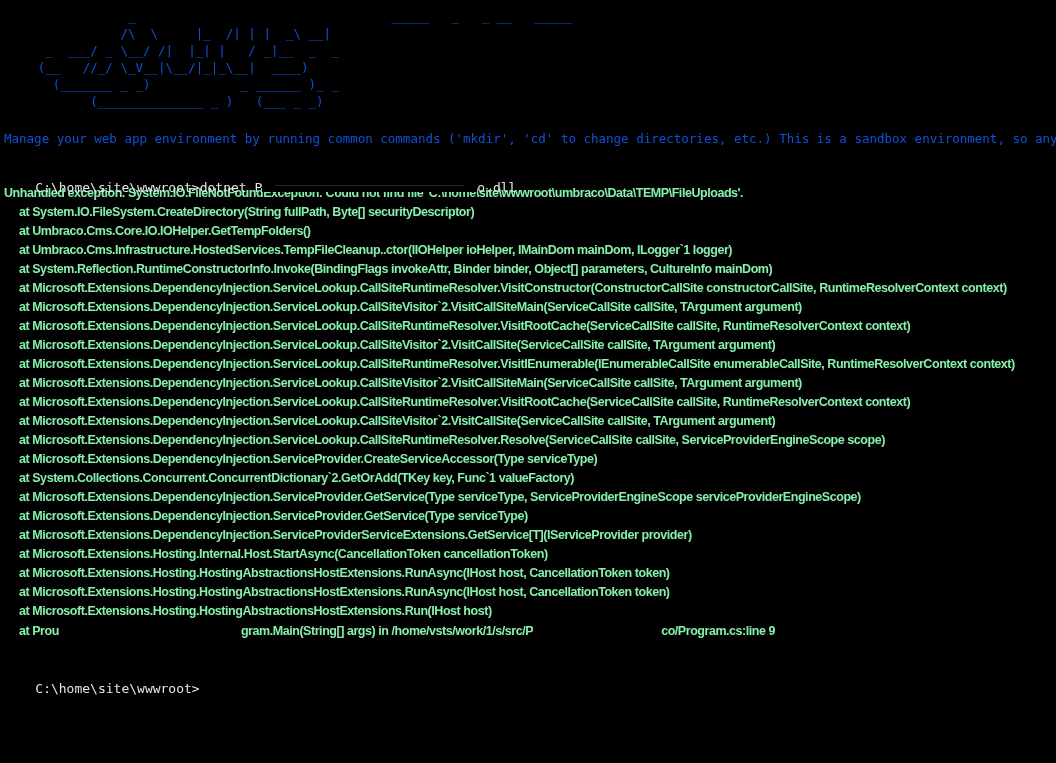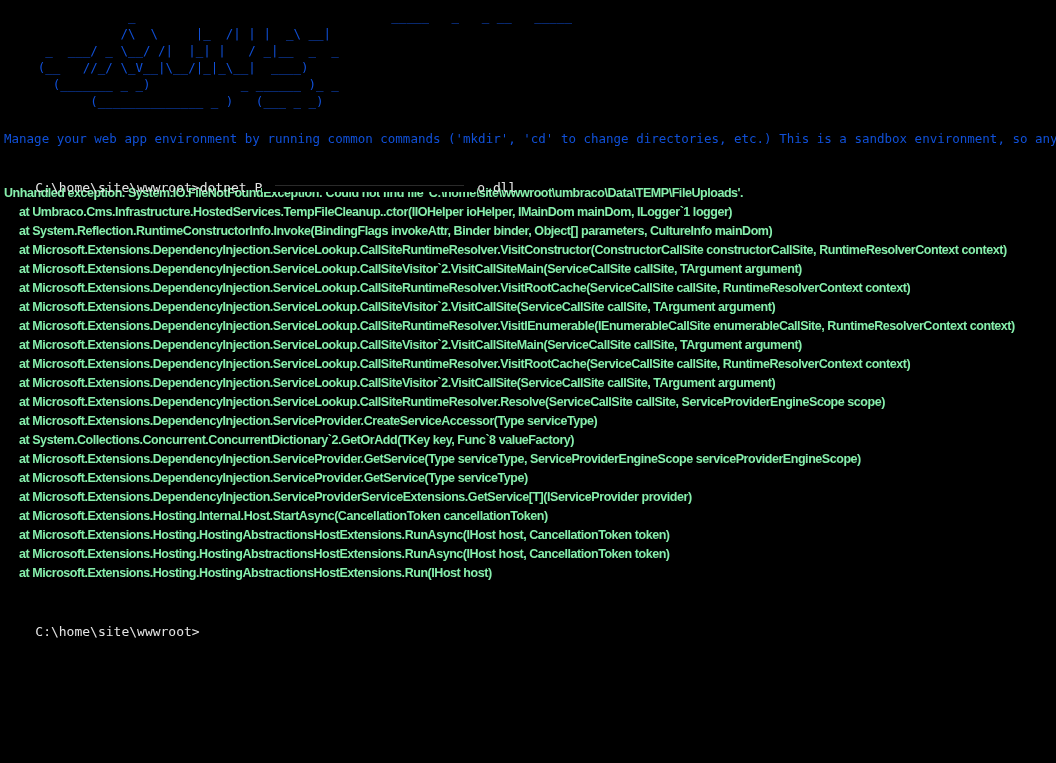--- a/index.html
+++ b/index.html
@@ -128,41 +128,44 @@
 
   <div class="info-line">Manage your web app environment by running common commands ('mkdir', 'cd' to change directories, etc.) This is a sandbox environment, so any commands that requ</div>
 
   <div class="prompt-line prompt-cmd-row">
     <span>C:\home\site\wwwroot&gt;</span><span>dotnet P</span><span class="redaction-thin" style="width:215px;height:14px;"></span><span>o.dll</span>
   </div>
 
   <div class="error-block">
     <div class="err">Unhandled exception. System.IO.FileNotFoundException: Could not find file 'C:\home\site\wwwroot\umbraco\Data\TEMP\FileUploads'.</div>
 
+    <div class="err indent">at System.IO.FileSystem.CreateDirectory(String fullPath, Byte[] securityDescriptor)</div>
+    <div class="err indent">at Umbraco.Cms.Core.IO.IOHelper.GetTempFolders()</div>
     <div class="err indent">at Umbraco.Cms.Infrastructure.HostedServices.TempFileCleanup..ctor(IIOHelper ioHelper, IMainDom mainDom, ILogger`1 logger)</div>
     <div class="err indent">at System.Reflection.RuntimeConstructorInfo.Invoke(BindingFlags invokeAttr, Binder binder, Object[] parameters, CultureInfo mainDom)</div>
     <div class="err indent">at Microsoft.Extensions.DependencyInjection.ServiceLookup.CallSiteRuntimeResolver.VisitConstructor(ConstructorCallSite constructorCallSite, RuntimeResolverContext context)</div>
     <div class="err indent">at Microsoft.Extensions.DependencyInjection.ServiceLookup.CallSiteVisitor`2.VisitCallSiteMain(ServiceCallSite callSite, TArgument argument)</div>
     <div class="err indent">at Microsoft.Extensions.DependencyInjection.ServiceLookup.CallSiteRuntimeResolver.VisitRootCache(ServiceCallSite callSite, RuntimeResolverContext context)</div>
     <div class="err indent">at Microsoft.Extensions.DependencyInjection.ServiceLookup.CallSiteVisitor`2.VisitCallSite(ServiceCallSite callSite, TArgument argument)</div>
     <div class="err indent">at Microsoft.Extensions.DependencyInjection.ServiceLookup.CallSiteRuntimeResolver.VisitIEnumerable(IEnumerableCallSite enumerableCallSite, RuntimeResolverContext context)</div>
     <div class="err indent">at Microsoft.Extensions.DependencyInjection.ServiceLookup.CallSiteVisitor`2.VisitCallSiteMain(ServiceCallSite callSite, TArgument argument)</div>
     <div class="err indent">at Microsoft.Extensions.DependencyInjection.ServiceLookup.CallSiteRuntimeResolver.VisitRootCache(ServiceCallSite callSite, RuntimeResolverContext context)</div>
     <div class="err indent">at Microsoft.Extensions.DependencyInjection.ServiceLookup.CallSiteVisitor`2.VisitCallSite(ServiceCallSite callSite, TArgument argument)</div>
     <div class="err indent">at Microsoft.Extensions.DependencyInjection.ServiceLookup.CallSiteRuntimeResolver.Resolve(ServiceCallSite callSite, ServiceProviderEngineScope scope)</div>
     <div class="err indent">at Microsoft.Extensions.DependencyInjection.ServiceProvider.CreateServiceAccessor(Type serviceType)</div>
-    <div class="err indent">at System.Collections.Concurrent.ConcurrentDictionary`2.GetOrAdd(TKey key, Func`8 valueFactory)</div>
+    <div class="err indent">at System.Collections.Concurrent.ConcurrentDictionary`2.GetOrAdd(TKey key, Func`1 valueFactory)</div>
     <div class="err indent">at Microsoft.Extensions.DependencyInjection.ServiceProvider.GetService(Type serviceType, ServiceProviderEngineScope serviceProviderEngineScope)</div>
     <div class="err indent">at Microsoft.Extensions.DependencyInjection.ServiceProvider.GetService(Type serviceType)</div>
     <div class="err indent">at Microsoft.Extensions.DependencyInjection.ServiceProviderServiceExtensions.GetService[T](IServiceProvider provider)</div>
     <div class="err indent">at Microsoft.Extensions.Hosting.Internal.Host.StartAsync(CancellationToken cancellationToken)</div>
     <div class="err indent">at Microsoft.Extensions.Hosting.HostingAbstractionsHostExtensions.RunAsync(IHost host, CancellationToken token)</div>
     <div class="err indent">at Microsoft.Extensions.Hosting.HostingAbstractionsHostExtensions.RunAsync(IHost host, CancellationToken token)</div>
     <div class="err indent">at Microsoft.Extensions.Hosting.HostingAbstractionsHostExtensions.Run(IHost host)</div>
 
+    <div class="err indent err-last"><span class="seg">at Prou</span><span class="err-redact" style="width:182px;height:14px;"></span><span class="seg">gram.Main(String[] args) in /home/vsts/work/1/s/src/P</span><span class="err-redact" style="width:128px;height:14px;"></span><span class="seg">co/Program.cs:line 9</span></div>
   </div>
 
   <div class="spacer-final"></div>
 
   <div class="prompt-line">
     <span>C:\home\site\wwwroot&gt;</span>
   </div>
 
 </div>
 

